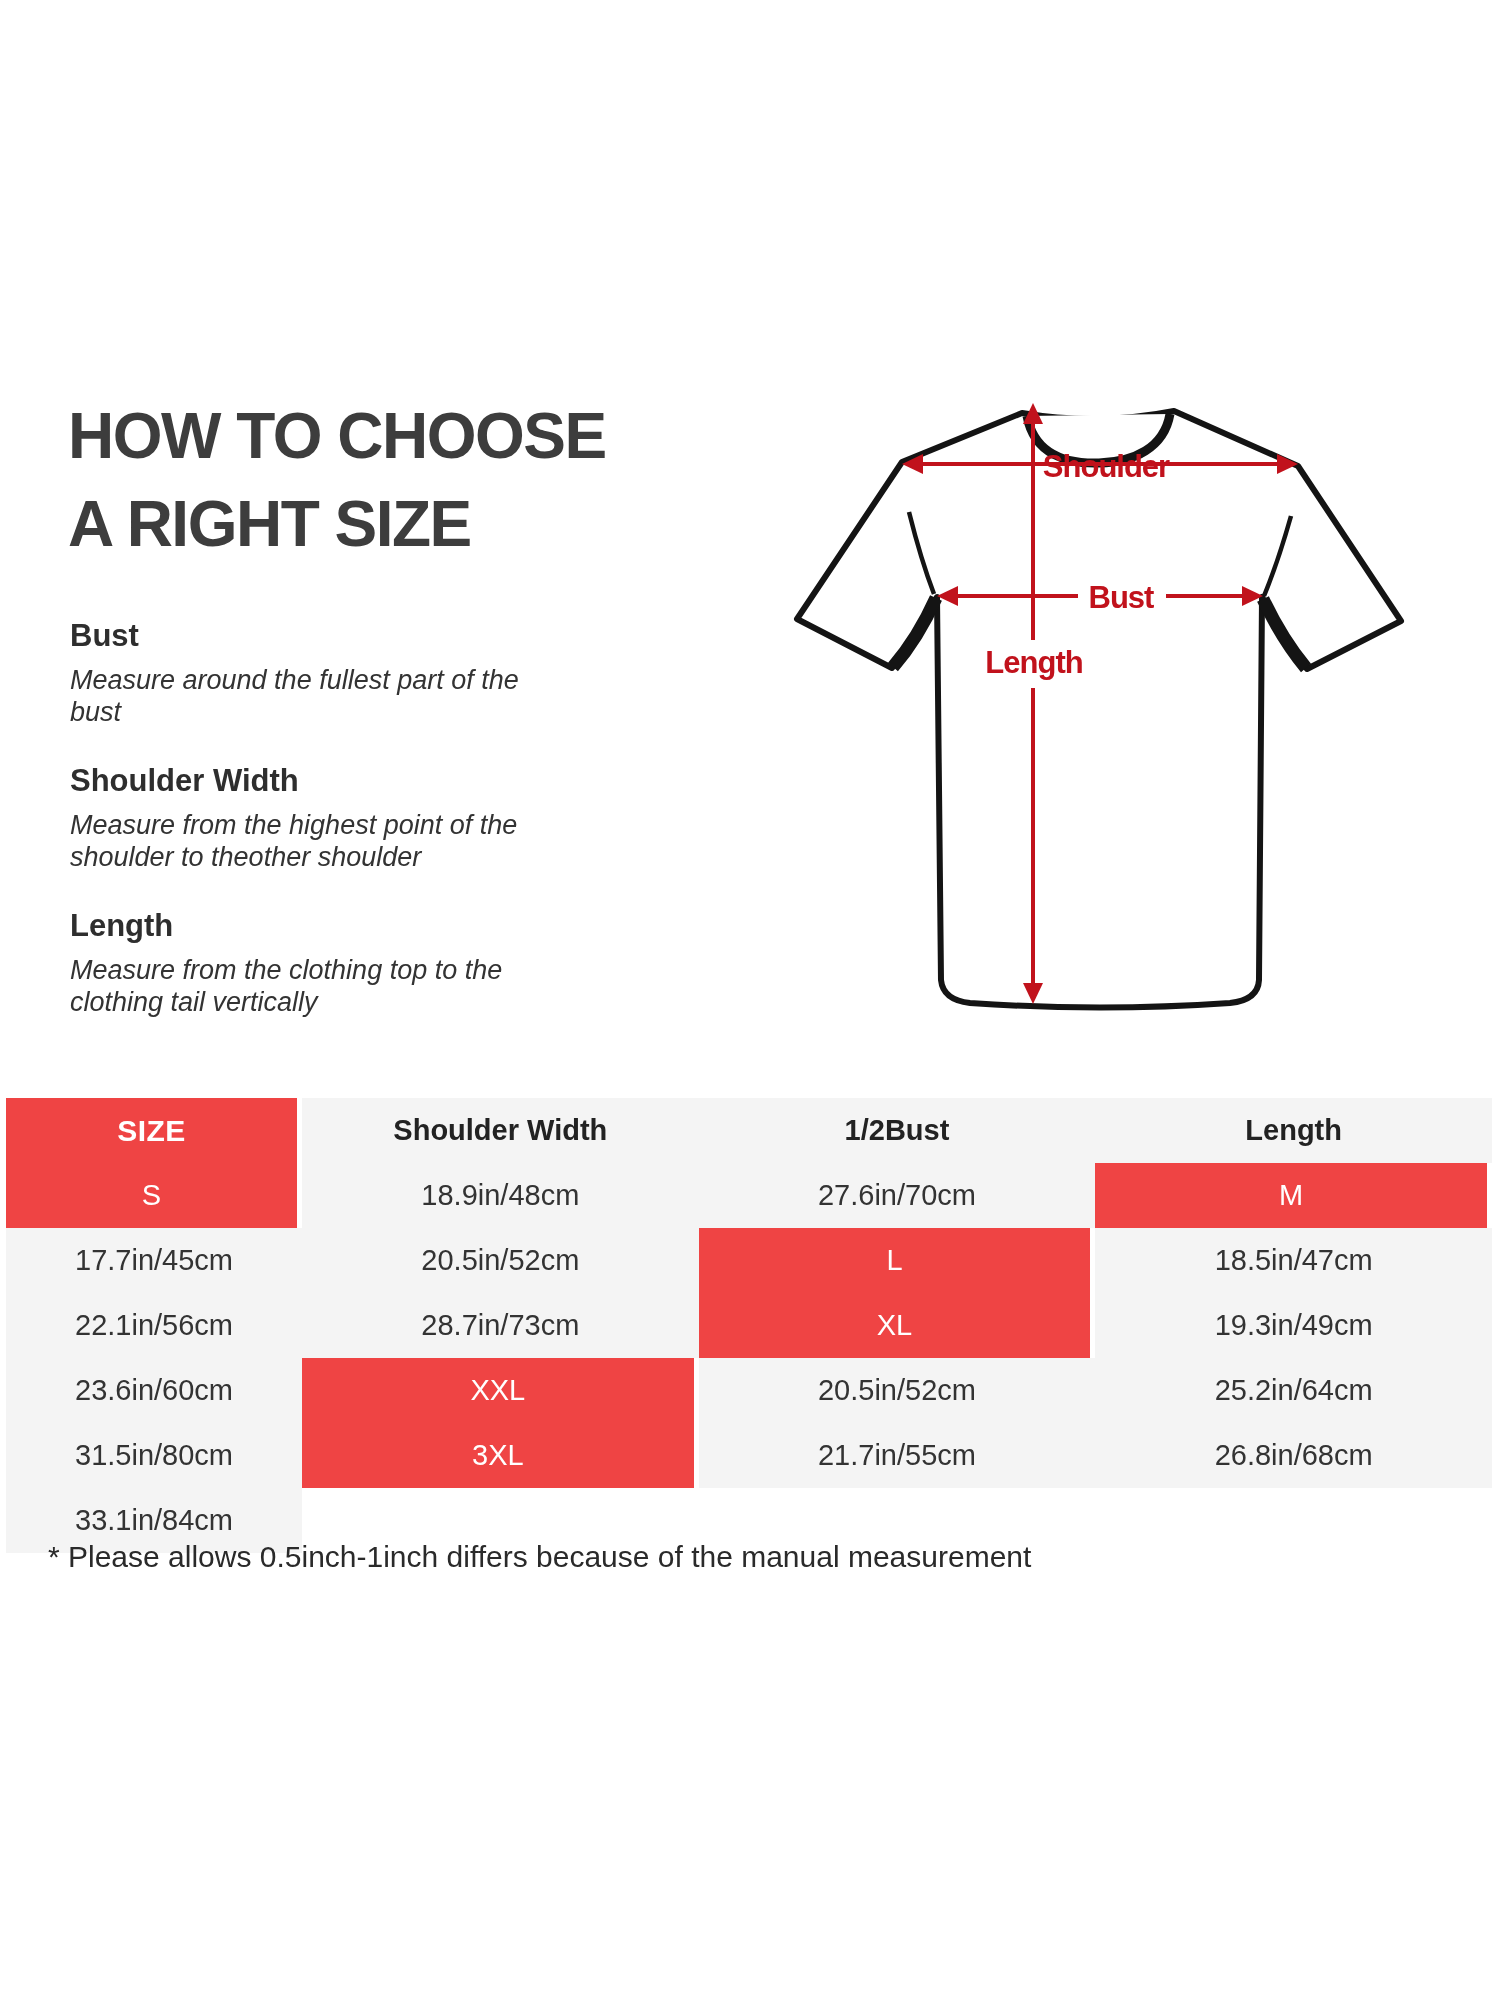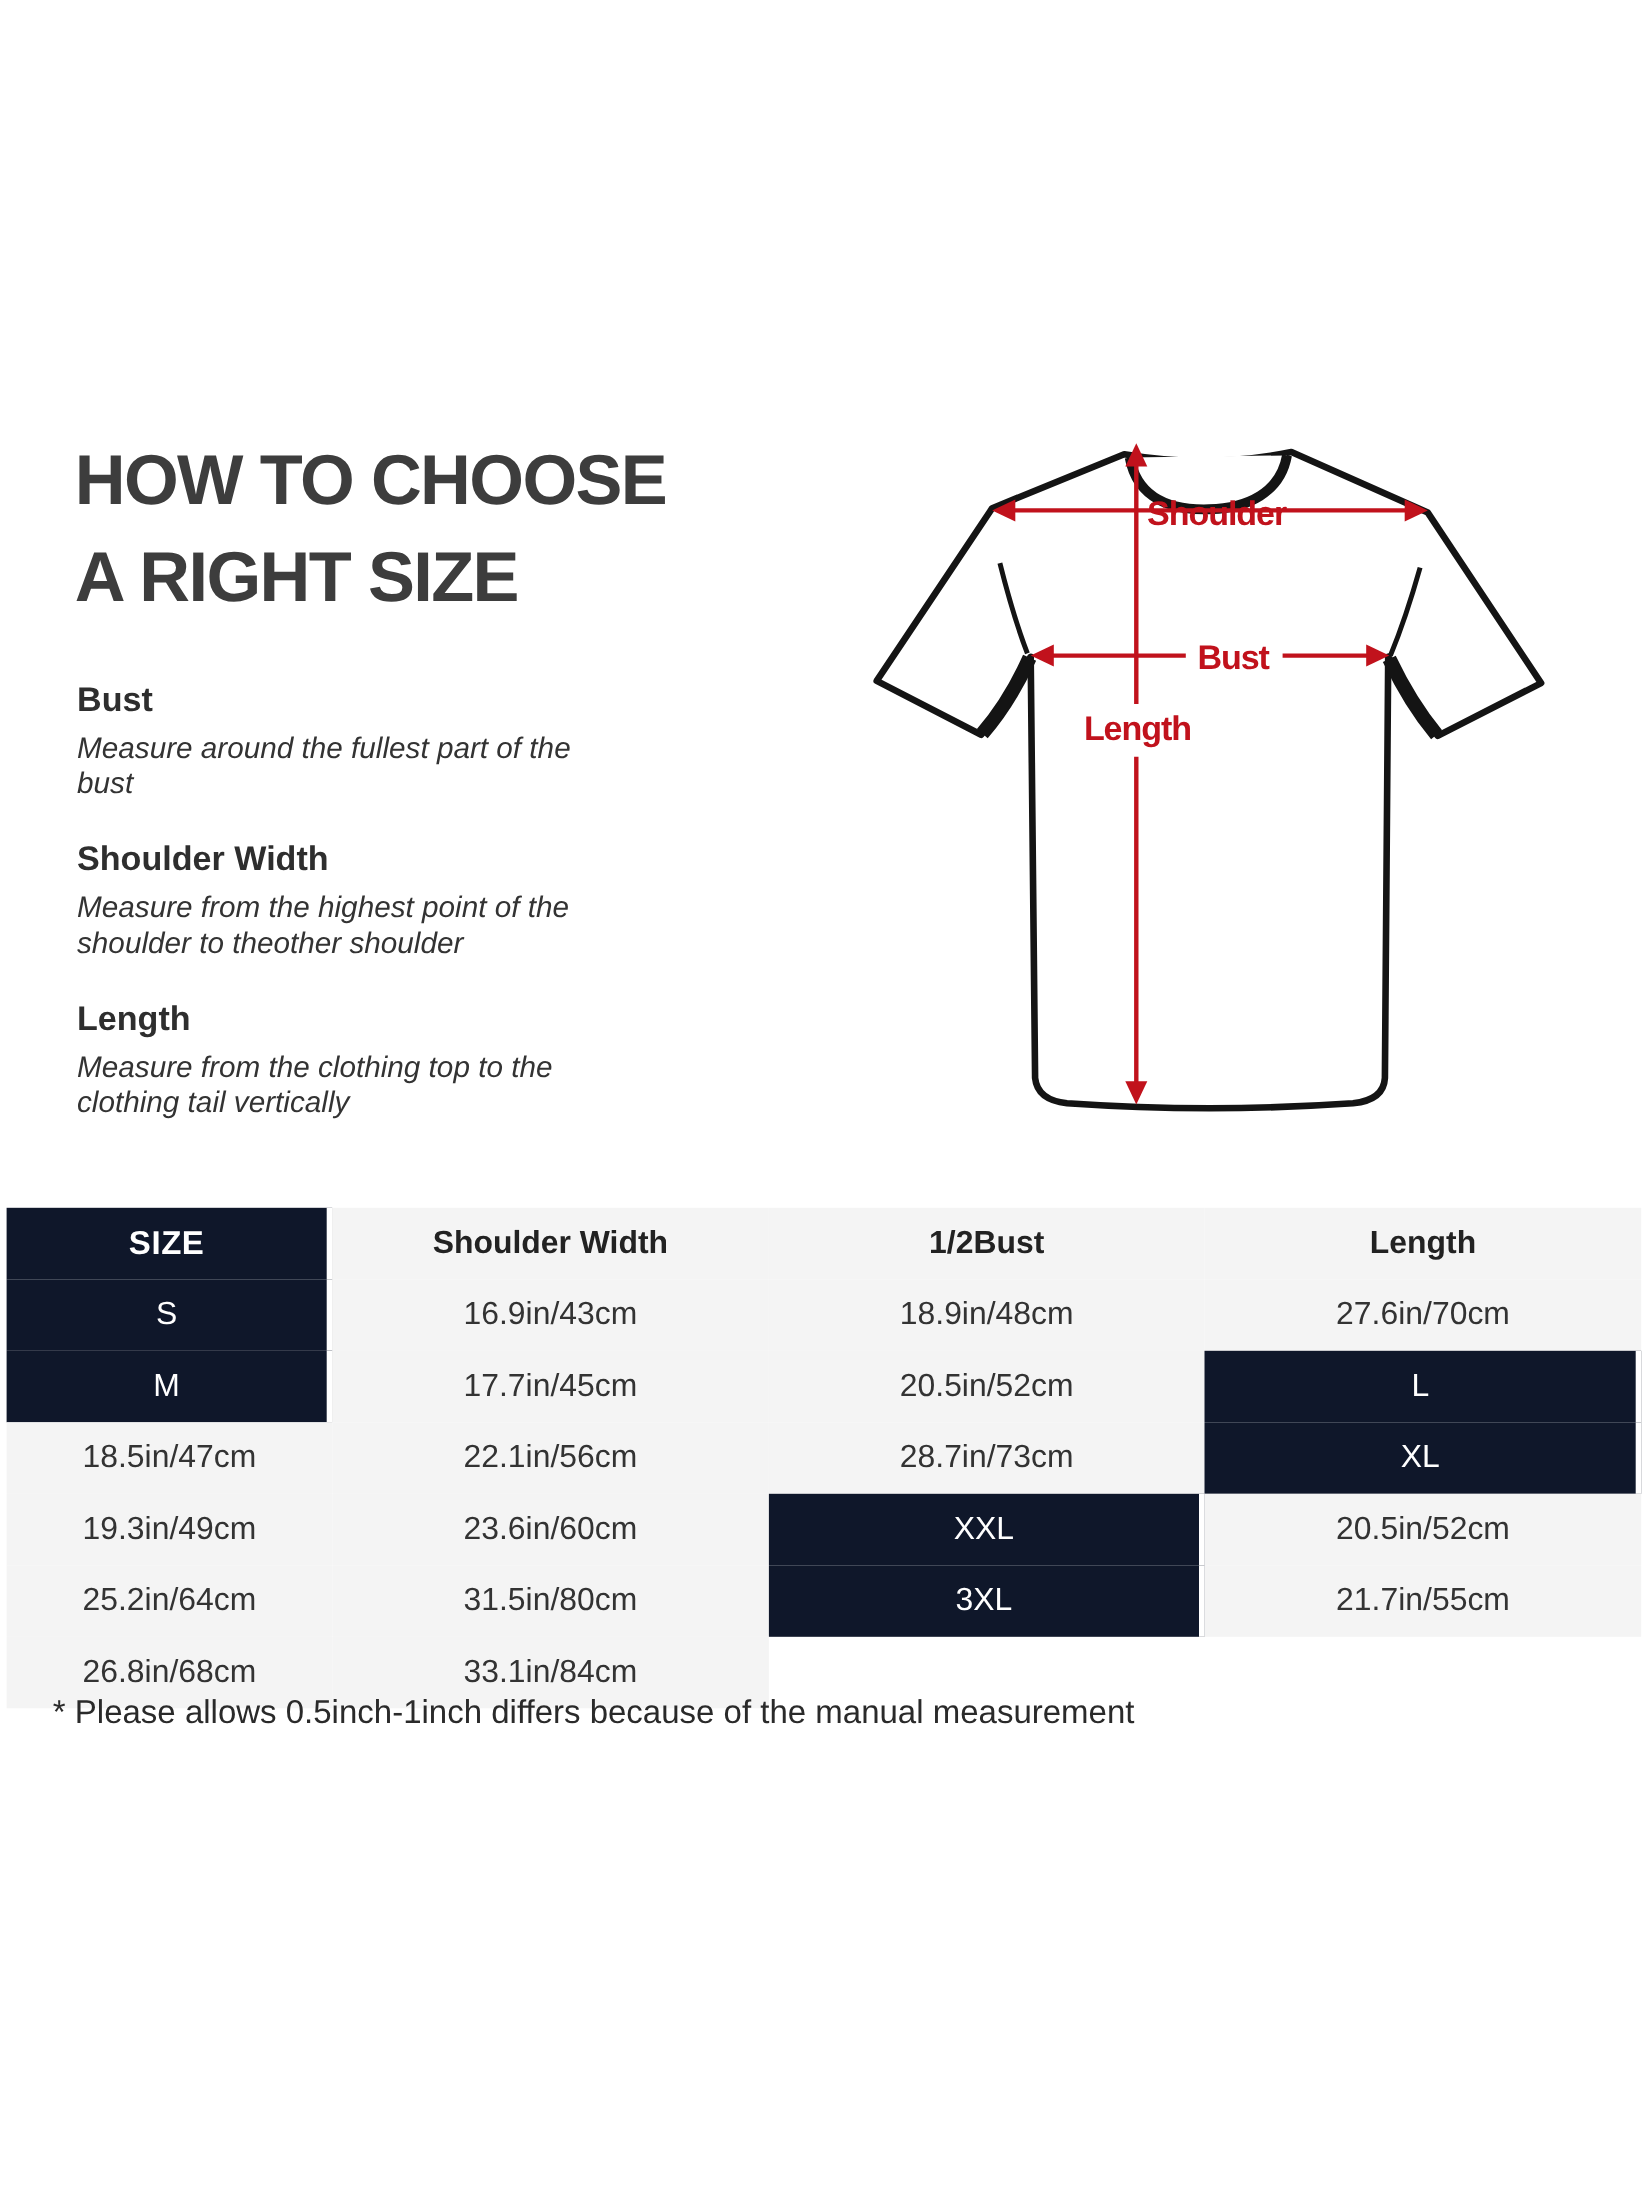--- a/index.html
+++ b/index.html
@@ -23,21 +23,21 @@
 
   
   .diagram { position:absolute; left:620px; top:300px; width:820px; height:780px; }
 
   
   .size-table {
     position:absolute; left:6px; top:1098px; width:1486px; height:455px;
     display:grid; grid-template-columns:296px 1fr 1fr 1fr; grid-auto-rows:65px;
   }
   .cell { display:flex; align-items:center; justify-content:center; }
-  .cell.dark  { background:#0f172a; color:#ffffff; border-right:5px solid #ffffff; }
+  .cell.dark  { background:#ef4444; color:#ffffff; border-right:5px solid #ffffff; }
   .cell.light { background:#f4f4f4; color:#333333; }
   .cell.hdr-dark  { font-weight:bold; font-size:30px; letter-spacing:0.5px; }
   .cell.hdr-light { font-weight:bold; font-size:29px; color:#222222; }
   .cell.size-label { font-size:29px; }
   .cell.value { font-size:29px; }
 
   
   .footnote {
     position:absolute; left:48px; top:1528px;
     font-size:30px; color:#2a2a2a; white-space:nowrap;margin-top:12px;
@@ -113,21 +113,20 @@
     <polygon points="1033,1004 1023,983 1043,983" fill="#c1121c"></polygon>
     <text x="1034" y="673" font-size="31" font-weight="bold" fill="#c1121c" text-anchor="middle" letter-spacing="-1">Length</text>
   </svg>
 
   <div class="size-table" id="size-table">
       <div class="cell dark hdr-dark">SIZE</div>
       <div class="cell light hdr-light">Shoulder Width</div>
       <div class="cell light hdr-light">1/2Bust</div>
       <div class="cell light hdr-light">Length</div>
       <div class="cell dark size-label">S</div>
-      <div class="cell light value">16.9in/43cm</div>
       <div class="cell light value">18.9in/48cm</div>
       <div class="cell light value">27.6in/70cm</div>
       <div class="cell dark size-label">M</div>
       <div class="cell light value">17.7in/45cm</div>
       <div class="cell light value">20.5in/52cm</div>
       <div class="cell dark size-label">L</div>
       <div class="cell light value">18.5in/47cm</div>
       <div class="cell light value">22.1in/56cm</div>
       <div class="cell light value">28.7in/73cm</div>
       <div class="cell dark size-label">XL</div>

